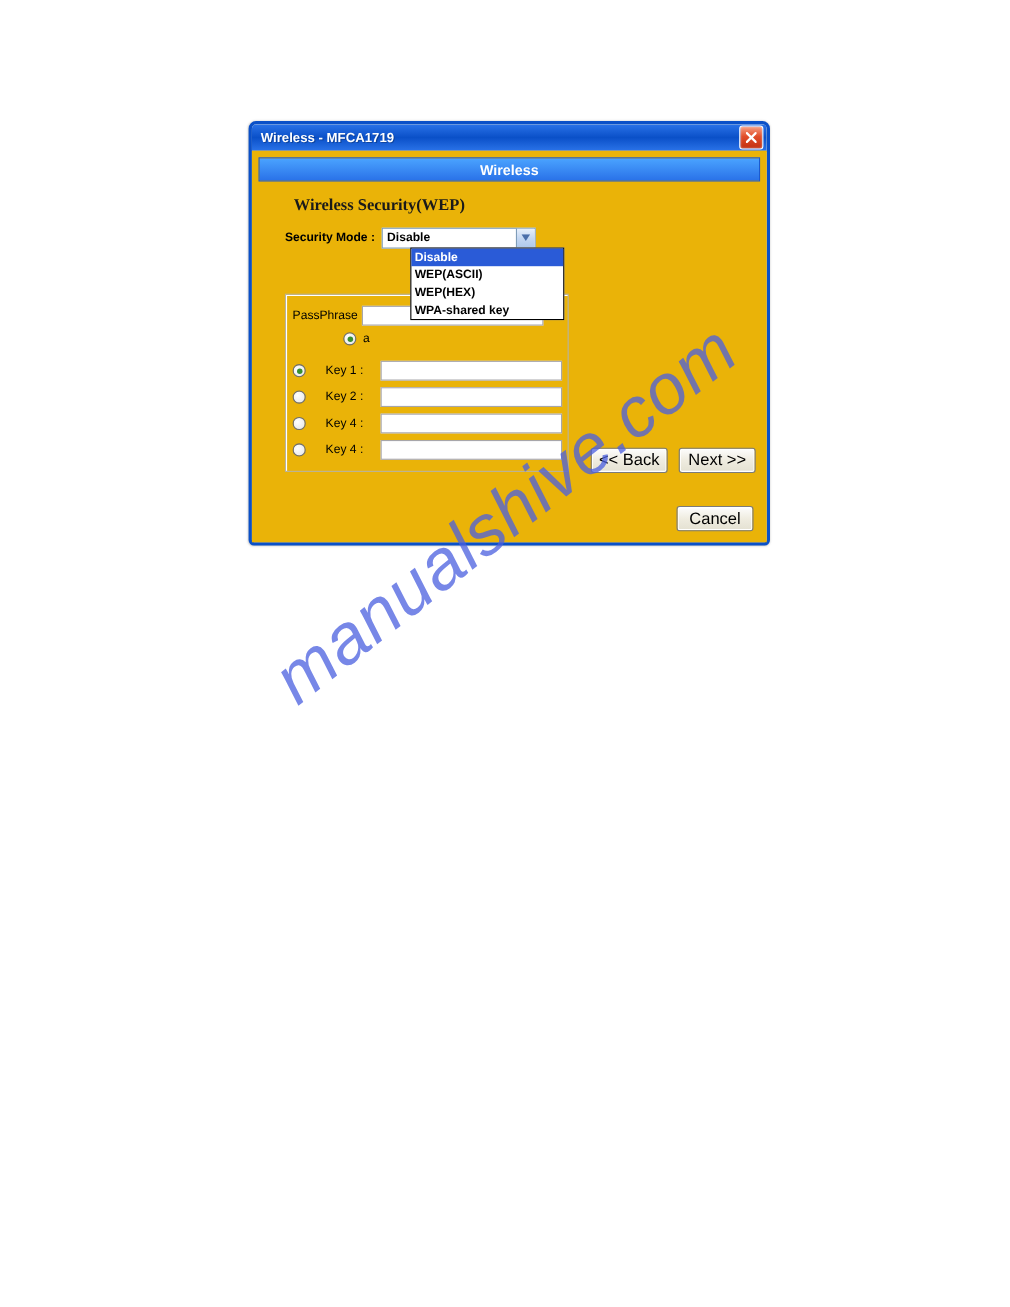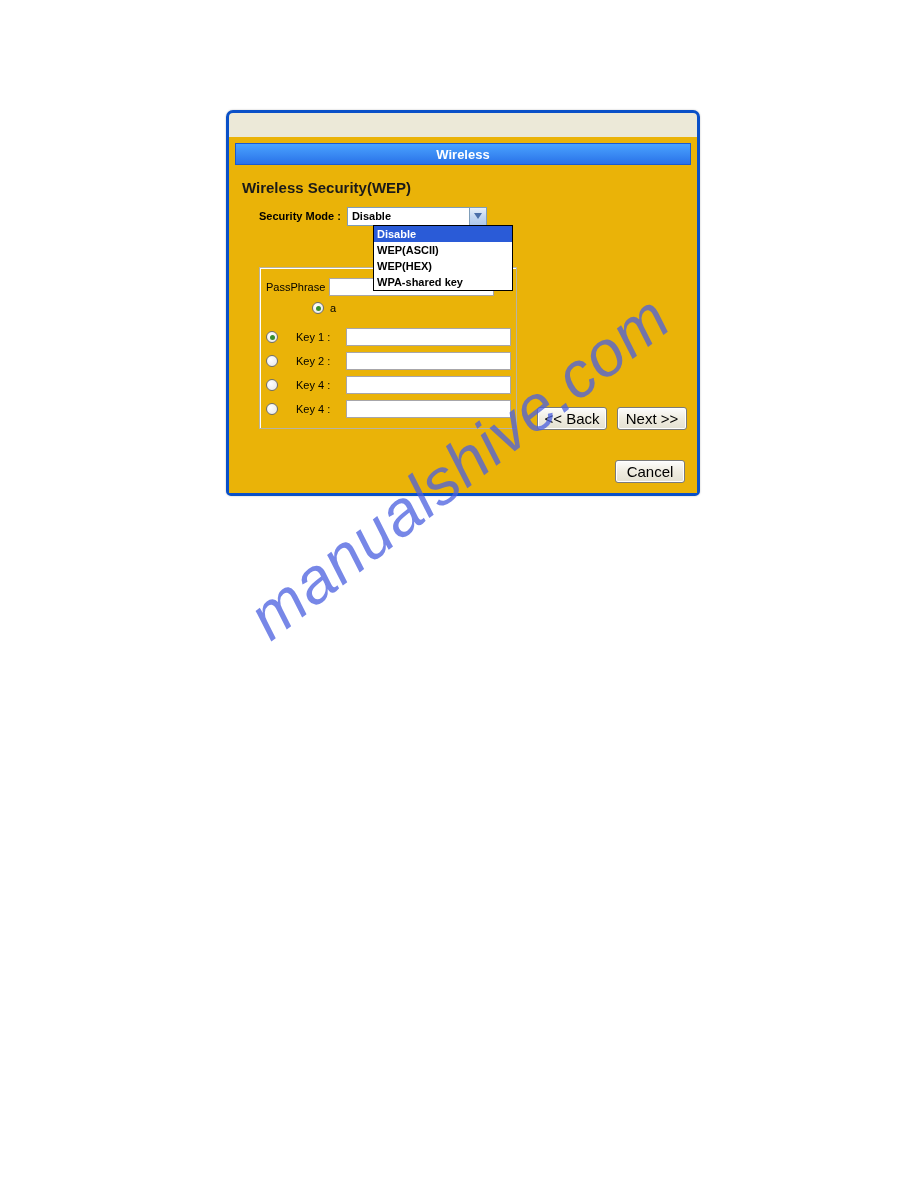--- a/index.html
+++ b/index.html
@@ -66,25 +66,25 @@
     border: 1px solid #1a5ad0;
     display: flex;
     align-items: center;
     justify-content: center;
     color: #fff;
     font-weight: bold;
     font-size: 13px;
   }
 
   .section-title {
-    font-family: Liberation Sans, sans-serif;
+    font-family: Liberation Serif, serif;
     font-size: 15px;
     font-weight: bold;
     color: #1a1a1a;
-    margin: 14px 0 10px 13px;
+    margin: 14px 0 10px 38px;
   }
 
   .row-secmode {
     display: flex;
     align-items: center;
     margin-left: 30px;
     gap: 6px;
     height: 20px;
     position: relative;
     font-weight: bold;
@@ -240,20 +240,28 @@
     white-space: nowrap;
     pointer-events: none;
   }
 </style>
 </head>
 <body>
 
 <div class="page">
 
   <div class="window">
+    <div class="titlebar">
+      <span class="title-text">Wireless - MFCA1719</span>
+      <div class="close-btn">
+        <svg viewBox="0 0 10 10">
+            <path d="M1 1 L9 9 M9 1 L1 9" stroke="#fff" stroke-width="2" fill="none" stroke-linecap="round"></path>
+          </svg>
+      </div>
+    </div>
 
     <div class="client">
       <div class="header-band">
         <span>Wireless</span>
       </div>
 
       <div class="section-title">Wireless Security(WEP)</div>
 
       <div class="row-secmode">
         <span class="lbl">Security Mode :</span>

